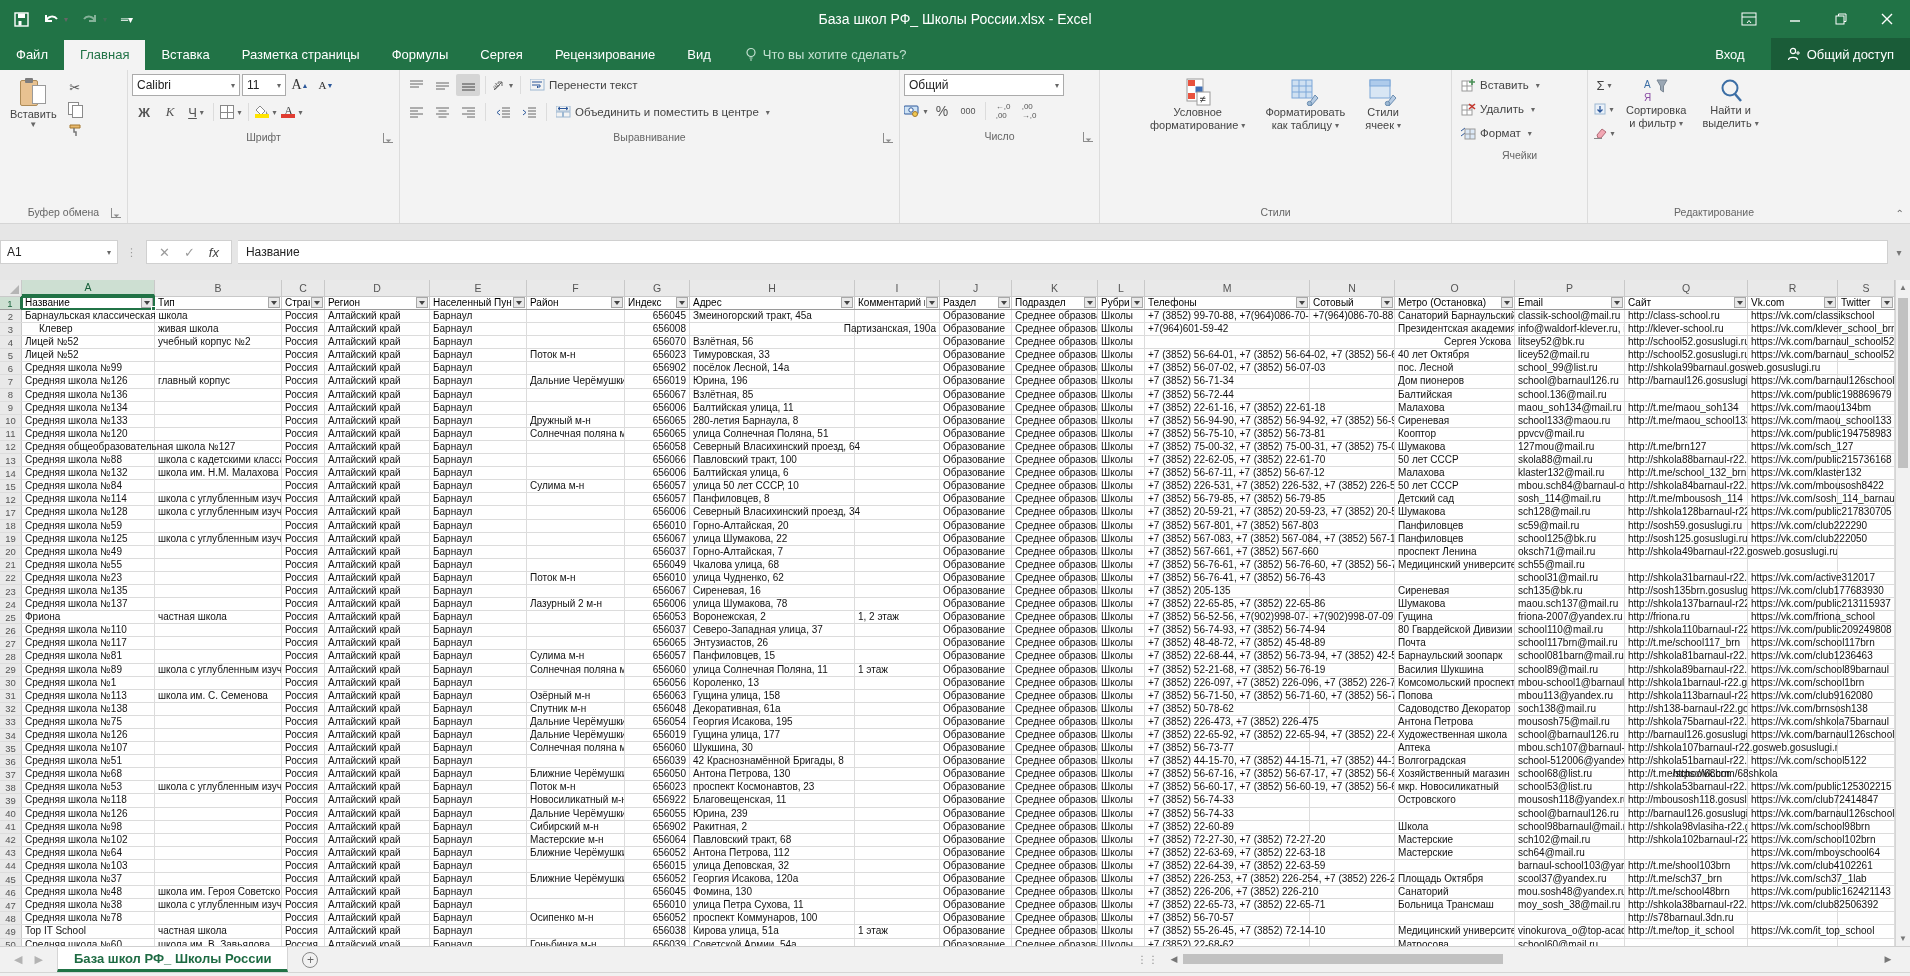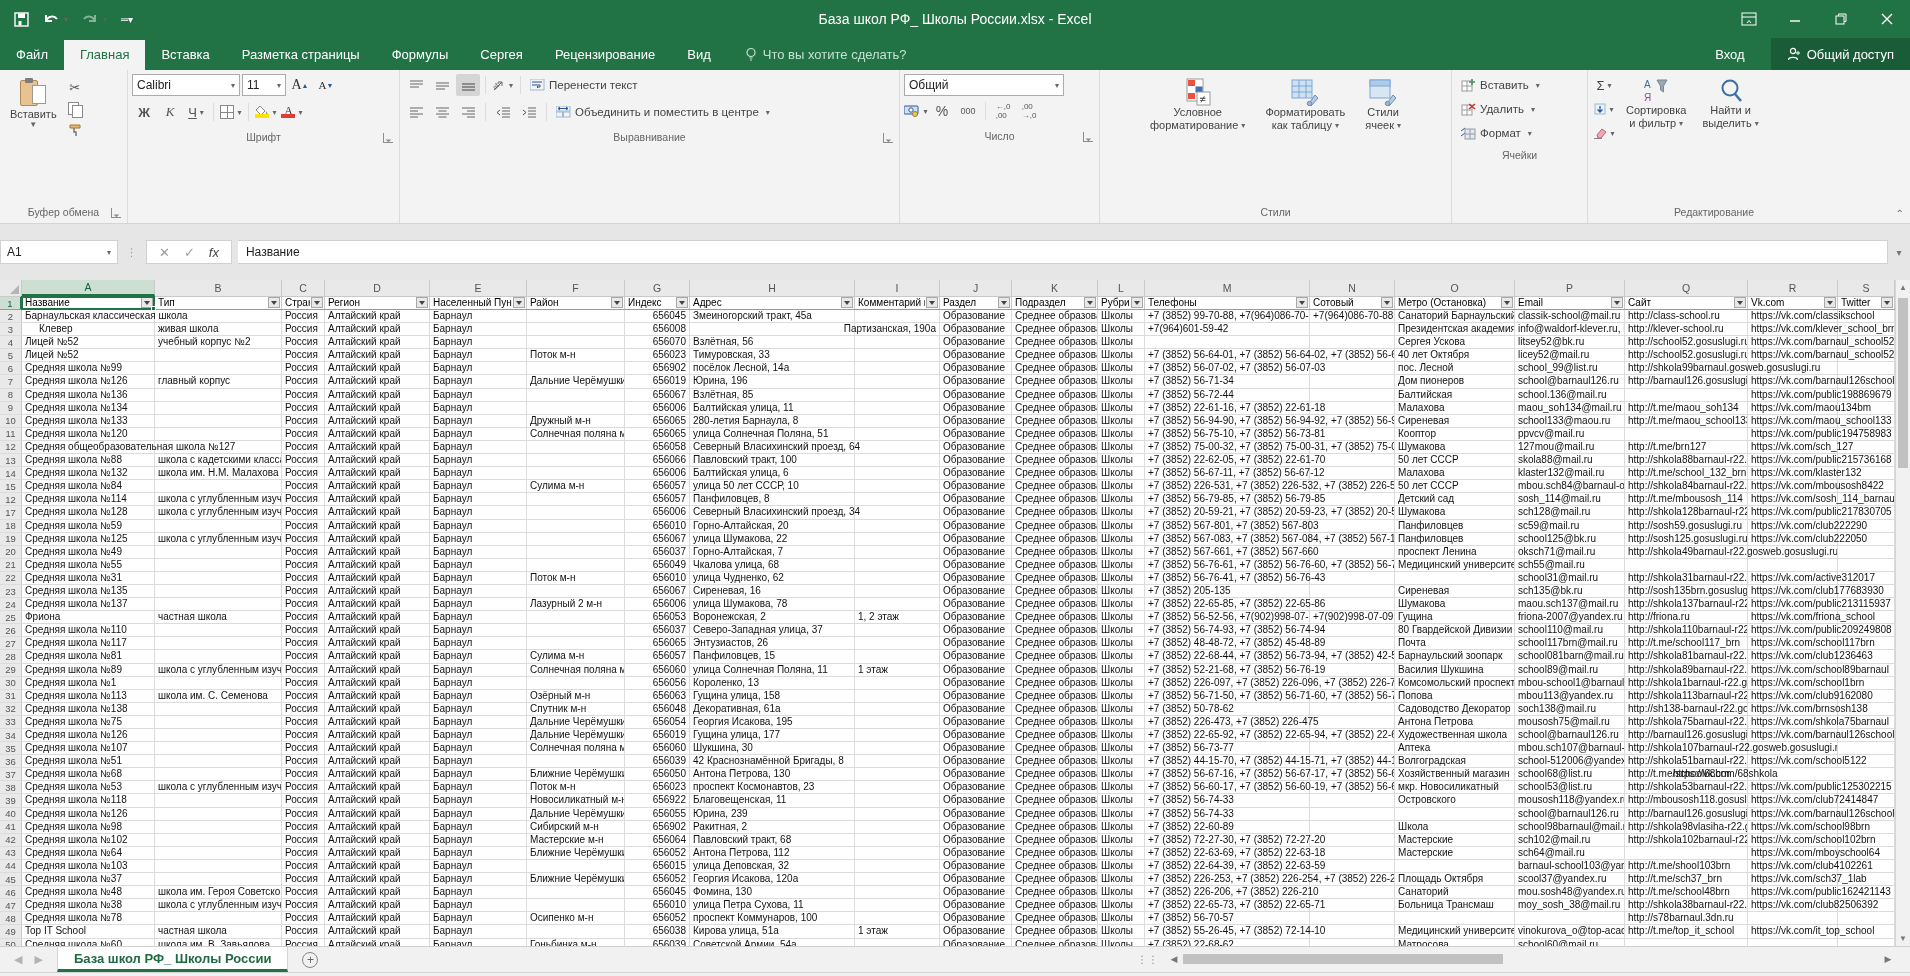--- a/index.html
+++ b/index.html
@@ -865,21 +865,21 @@
           </div>
           <div class="gcell" style="left: 1012px; width: 86px;">
             <span style="width: 85px;">Среднее образование</span>
           </div>
           <div class="gcell" style="left: 1098px; width: 47px;">
             <span style="width: 211px;">Школы</span>
           </div>
           <div class="gcell" style="left: 1145px; width: 165px;"></div>
           <div class="gcell" style="left: 1310px; width: 85px;"></div>
           <div class="gcell" style="left: 1395px; width: 120px;">
-            <span style="width: 119px;">Сергея Ускова</span>
+            <span style="width: 119px; text-align: right;">Сергея Ускова</span>
           </div>
           <div class="gcell" style="left: 1515px; width: 110px;">
             <span style="width: 109px;">litsey52@bk.ru</span>
           </div>
           <div class="gcell" style="left: 1625px; width: 123px;">
             <span style="width: 122px;">http://school52.gosuslugi.ru</span>
           </div>
           <div class="gcell" style="left: 1748px; width: 90px;">
             <span style="width: 146px;">https://vk.com/barnaul_school52</span>
           </div>
@@ -1741,21 +1741,21 @@
           <div class="gcell" style="left: 1515px; width: 110px;">
             <span style="width: 232px;">sch55@mail.ru</span>
           </div>
           <div class="gcell" style="left: 1625px; width: 123px;"></div>
           <div class="gcell" style="left: 1748px; width: 90px;"></div>
           <div class="gcell" style="left: 1838px; width: 57px;"></div>
         </div>
         <div class="grow" style="height: 13.1px;">
           <div class="rownum">22</div>
           <div class="gcell" style="left: 22px; width: 133px;">
-            <span style="width: 259px;">Средняя школа №31</span>
+            <span style="width: 259px;">Средняя школа №23</span>
           </div>
           <div class="gcell" style="left: 155px; width: 127px;"></div>
           <div class="gcell" style="left: 282px; width: 43px;">
             <span style="width: 42px;">Россия</span>
           </div>
           <div class="gcell" style="left: 325px; width: 105px;">
             <span style="width: 104px;">Алтайский край</span>
           </div>
           <div class="gcell" style="left: 430px; width: 97px;">
             <span style="width: 96px;">Барнаул</span>

